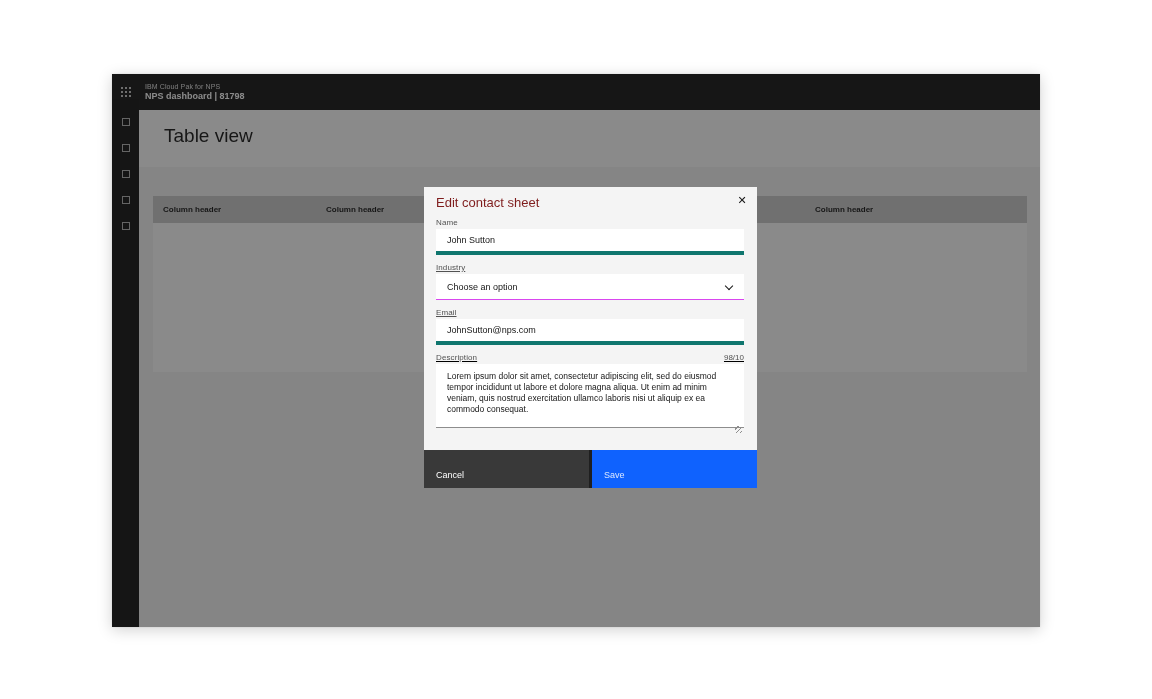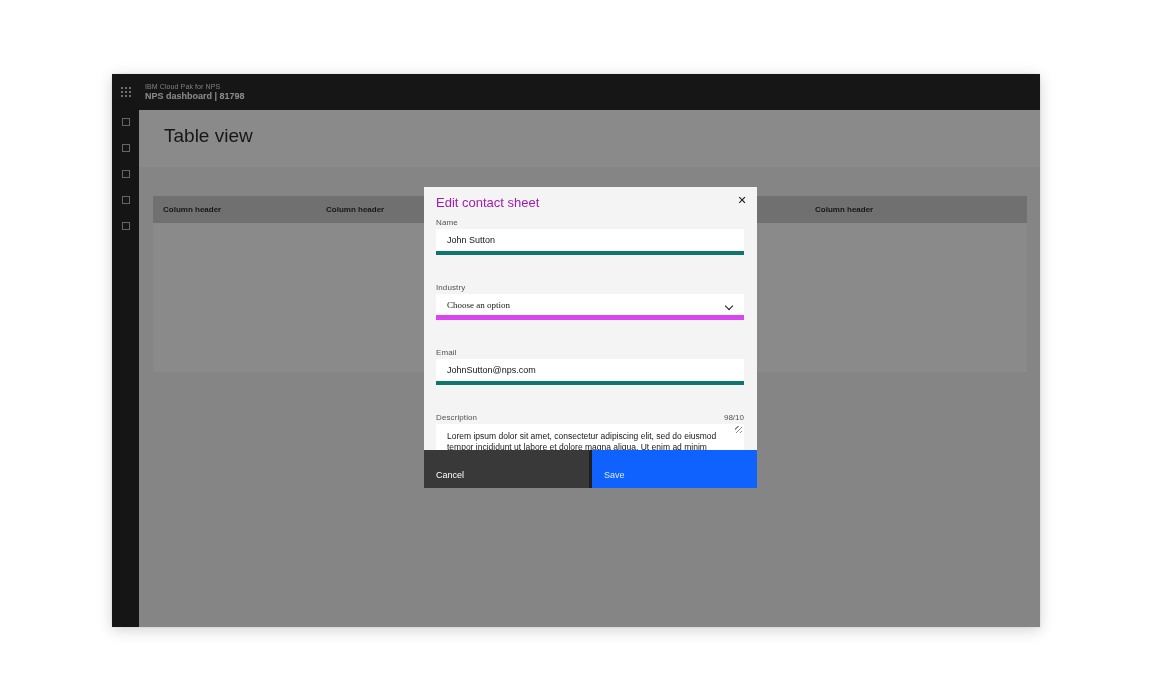--- a/index.html
+++ b/index.html
@@ -47,42 +47,42 @@
   .tbody { height:149px; background:#ffffff; }
 
   
   .scrim { position:absolute; left:0; top:0; width:928px; height:553px;
            background:rgba(22,22,22,0.5); z-index:5; }
 
   
   .modal { position:absolute; left:312px; top:113px; width:333px; height:301px;
            background:#f4f4f4; z-index:10; }
   .modal-header { position:relative; padding:8px 12px 0 12px; }
-  .modal-title { font-size:13px; color:#a21caf; font-weight:400; }
+  .modal-title { font-size:13px; color:#7f1d1d; font-weight:400; }
   .modal-close { position:absolute; right:6px; top:4px; width:18px; height:18px;
                  background:transparent; border:none; font-size:11px; color:#161616;
                  cursor:pointer; line-height:18px; text-align:center; font-family:"Liberation Sans",sans-serif; }
   .modal-body { padding:0 13px 0 12px; }
   .field-label { font-size:8px; color:#525252; letter-spacing:0.1px; }
   .lbl-row { display:flex; justify-content:space-between; align-items:baseline; }
   .counter { font-size:8px; color:#525252; }
 
   .txt-input {
     display:block; width:100%; height:26px; margin-top:2px;
     background:#ffffff; border:none; border-bottom:4px solid #0f766e;
     padding:0 11px; font-size:9px; color:#161616; font-family:"Liberation Sans",sans-serif;
     outline:none;
   }
-  .mt1 { margin-top:28px; }
+  .mt1 { margin-top:8px;text-decoration:underline; }
   .mt-first { margin-top:8px; }
 
   .select {
     position:relative; width:100%; height:26px; margin-top:2px; background:#ffffff;
-    border-bottom:5px solid #d946ef; display:flex; align-items:center;
-    padding:0 11px; font-size:9px; color:#161616; cursor:pointer;font-family:Liberation Serif, serif;
+    border-bottom:1px solid #d946ef; display:flex; align-items:center;
+    padding:0 11px; font-size:9px; color:#161616; cursor:pointer;
   }
   .chevron { position:absolute; right:12px; top:9px; width:6px; height:6px; }
   .chevron::before {
     content:""; position:absolute; left:0; top:0; width:5px; height:5px;
     border-right:1px solid #161616; border-bottom:1px solid #161616;
     transform:rotate(45deg);
   }
 
   .textarea {
     position:relative; display:block; width:100%; height:64px; margin-top:2px;

